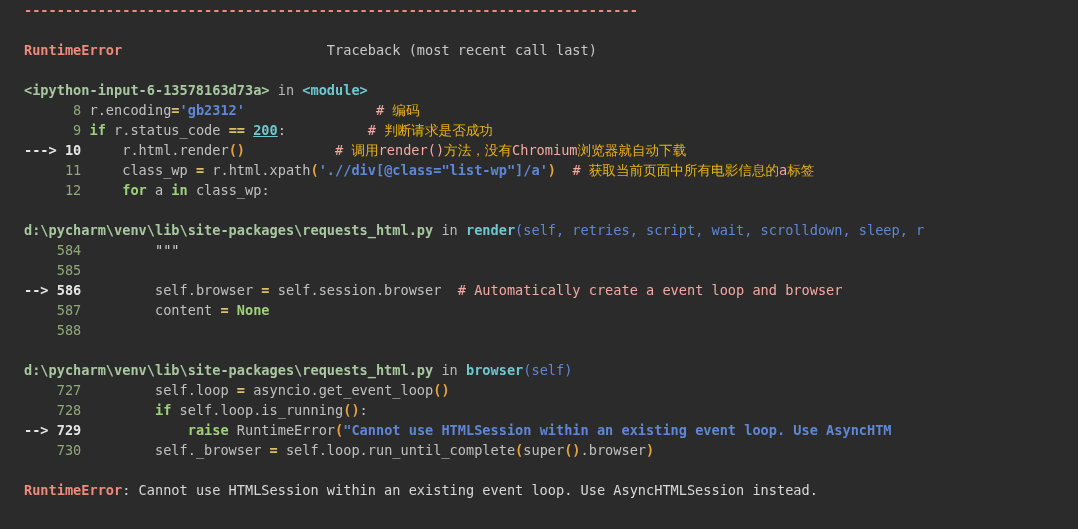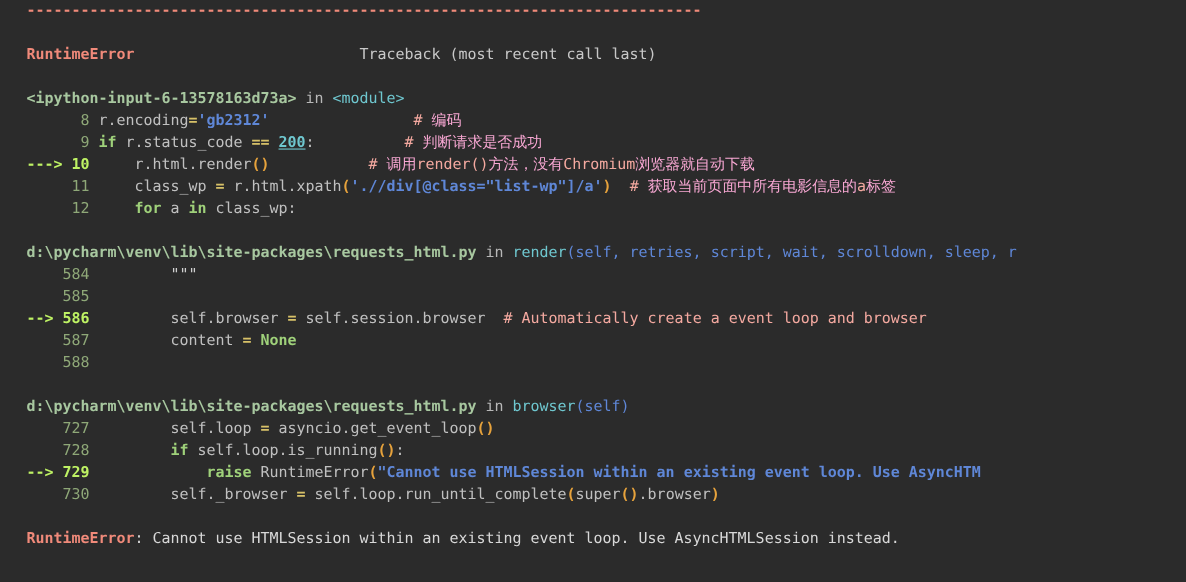--- a/index.html
+++ b/index.html
@@ -38,31 +38,31 @@
     color: #f08a7a;
     font-weight: bold;
     letter-spacing: 0px;
   }
   
   .c-err      { color: #f08a7a; font-weight: bold; }      
   .c-plain    { color: #d0d0d0; }                          
   .c-dim      { color: #c8c8c8; text-align: center; }
   .c-file     { color: #a8c8a0; font-weight: bold; }       
   .c-in       { color: #b8b8b8; }                          
-  .c-func     { color: #6fc7cf; }                          
+  .c-func     { color: #6fc7cf; font-weight: bold; }                          
   .c-arg      { color: #5f87d7; }                          
   .c-lineno   { color: #8fa878; }                          
-  .c-arrow    { color: #bef264; font-weight: bold; }       
+  .c-arrow    { color: #e5e5e5; font-weight: bold; }       
   .c-kw       { color: #9fd17a; font-weight: bold; }       
   .c-op       { color: #d7c168; font-weight: bold; }       
   .c-num      { color: #6fc7cf; font-weight: bold; text-decoration: underline; }       
   .c-str      { color: #5f87d7; font-weight: bold; }       
   .c-paren    { color: #e6a23c; font-weight: bold; }       
   .c-comment  { color: #f4a9a0; }                          
-  .c-cn       { color: #f9a8d4; font-family: "DejaVu Sans", "Liberation Sans", sans-serif; text-align: center; }
+  .c-cn       { color: #eab308; font-family: "DejaVu Sans", "Liberation Sans", sans-serif; text-align: center; }
   .c-name     { color: #c0c0c0; }
   .c-errmsg   { color: #d8d8d8; }
 </style>
 </head>
 <body>
 
 <div id="traceback">
 
   <div class="tb-line"><span class="sep-line">---------------------------------------------------------------------------</span></div>
 

